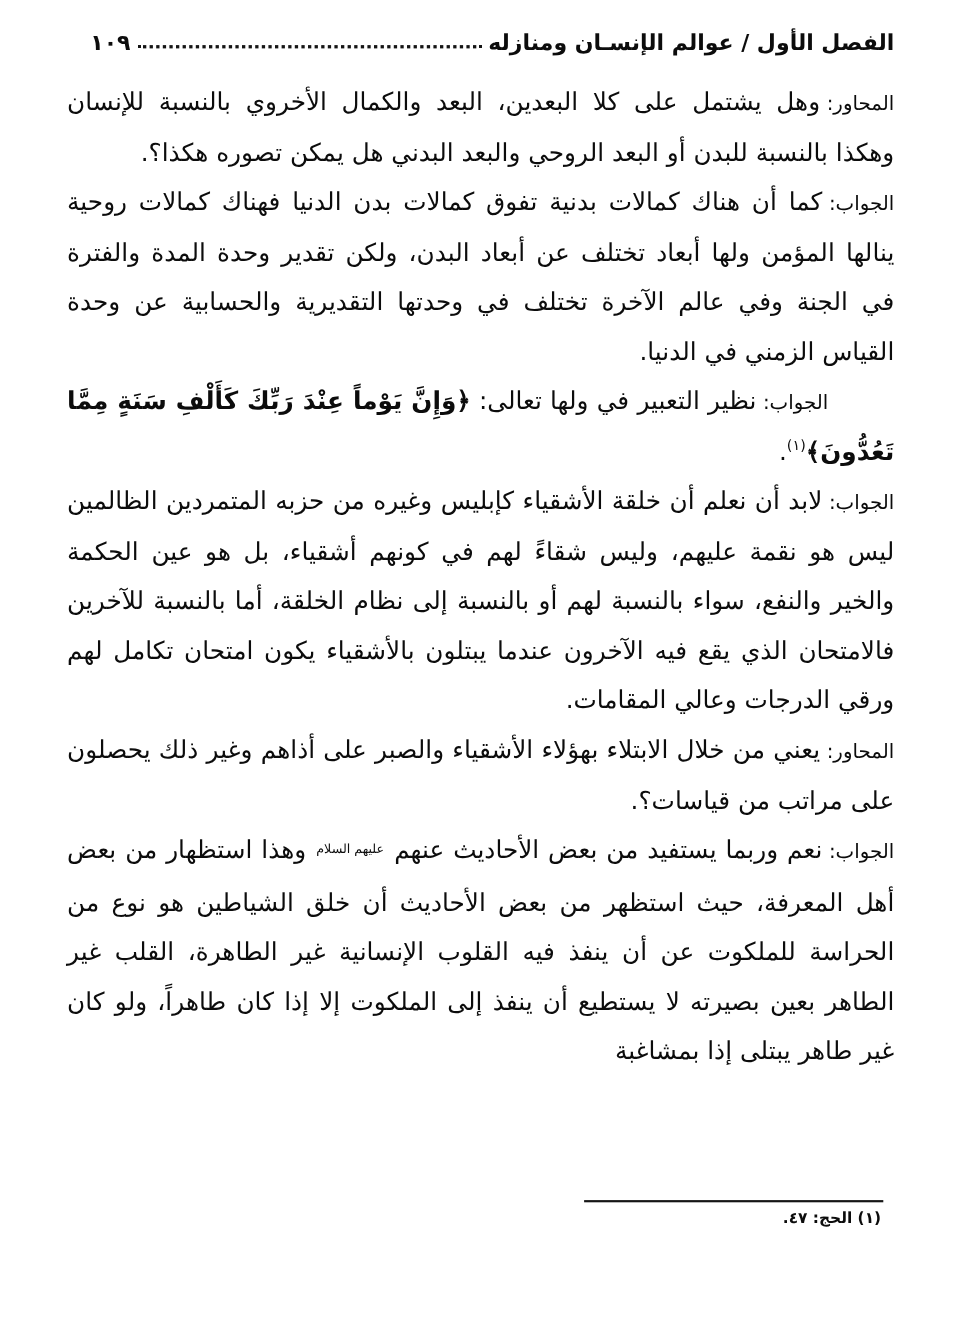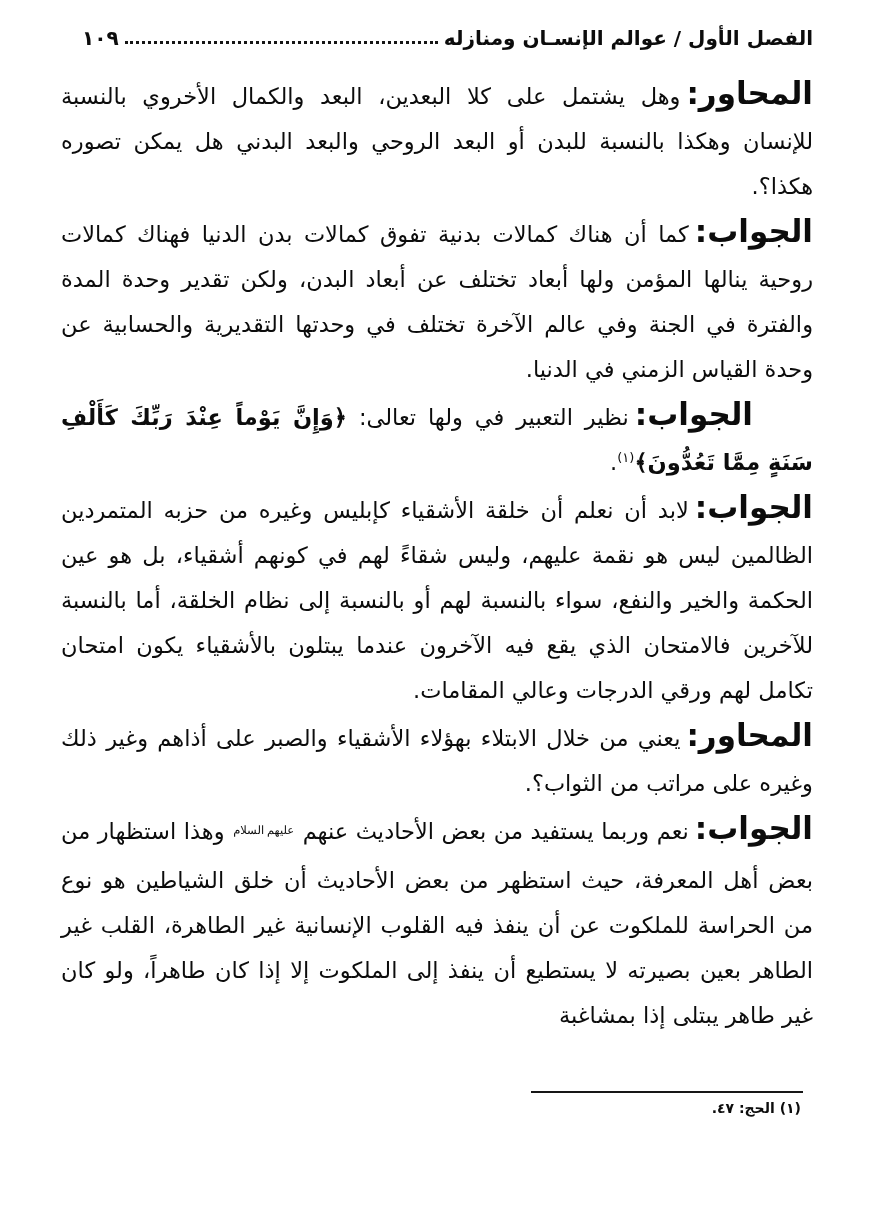--- a/index.html
+++ b/index.html
@@ -36,38 +36,37 @@
 
   
   .content {
     padding: 21px 62px 0 61px;
     font-size: 22.5px;
     line-height: 45px;
     text-align: justify;
   }
   p.para { margin: 0; }
   .speaker {
-    font-weight: bold;
-    font-size: 31px;
+    font-weight: normal;
+    font-size: 18px;
     margin-left: 6px;
   }
   .indent { text-indent: 60px; }
   .verse { font-weight: bold; }
   .fn-ref {
     font-size: 13px;
     vertical-align: super;
     line-height: 0;
   }
   .honorific {
     font-size: 11.5px;
     line-height: 1;
     display: inline-block;
     transform: translateY(-5px);
     margin: 16px 1px;
-    font-family: Liberation Serif, serif;
   }
 
   
   .footnote-area {
     position: absolute;
     top: 1091px;
     right: 0; left: 0;
   }
   .footnote-rule {
     width: 272px;
@@ -97,21 +96,21 @@
     <p class="para"><span class="speaker">المحاور:</span><span>وهل يشتمل على كلا البعدين، البعد والكمال الأخروي بالنسبة للإنسان وهكذا بالنسبة للبدن أو البعد الروحي والبعد البدني هل يمكن تصوره هكذا؟.</span></p>
 
     <p class="para"><span class="speaker">الجواب:</span><span>كما أن هناك كمالات بدنية تفوق كمالات بدن الدنيا فهناك كمالات روحية ينالها المؤمن ولها أبعاد تختلف عن أبعاد البدن، ولكن تقدير وحدة المدة والفترة في الجنة وفي عالم الآخرة تختلف في وحدتها التقديرية والحسابية عن وحدة القياس الزمني في الدنيا.</span></p>
 
 
     <p class="para indent"><span class="speaker">الجواب:</span><span>نظير التعبير في ولها تعالى:</span> <span class="verse">﴿وَإِنَّ يَوْماً عِنْدَ رَبِّكَ كَأَلْفِ سَنَةٍ مِمَّا تَعُدُّونَ﴾</span><span class="fn-ref">(١)</span><span>.</span></p>
 
 
     <p class="para"><span class="speaker">الجواب:</span><span>لابد أن نعلم أن خلقة الأشقياء كإبليس وغيره من حزبه المتمردين الظالمين ليس هو نقمة عليهم، وليس شقاءً لهم في كونهم أشقياء، بل هو عين الحكمة والخير والنفع، سواء بالنسبة لهم أو بالنسبة إلى نظام الخلقة، أما بالنسبة للآخرين فالامتحان الذي يقع فيه الآخرون عندما يبتلون بالأشقياء يكون امتحان تكامل لهم ورقي الدرجات وعالي المقامات.</span></p>
 
-    <p class="para"><span class="speaker">المحاور:</span><span>يعني من خلال الابتلاء بهؤلاء الأشقياء والصبر على أذاهم وغير ذلك وغيره على مراتب من الثواب؟.</span></p>
+    <p class="para"><span class="speaker">المحاور:</span><span>يعني من خلال الابتلاء بهؤلاء الأشقياء والصبر على أذاهم وغير ذلك يحصلون على مراتب من قياسات؟.</span></p>
 
     <p class="para"><span class="speaker">الجواب:</span><span>نعم وربما يستفيد من بعض الأحاديث عنهم</span> <span class="honorific">عليهم السلام</span> <span>وهذا استظهار من بعض أهل المعرفة، حيث استظهر من بعض الأحاديث أن خلق الشياطين هو نوع من الحراسة للملكوت عن أن ينفذ فيه القلوب الإنسانية غير الطاهرة، القلب غير الطاهر بعين بصيرته لا يستطيع أن ينفذ إلى الملكوت إلا إذا كان طاهراً، ولو كان غير طاهر يبتلى إذا بمشاغبة</span></p>
 
   </div>
 
   <div class="footnote-area">
     <div class="footnote-rule"></div>
     <div class="footnote"><span>(١)</span> <span>الحج: ٤٧.</span></div>
   </div>
 

